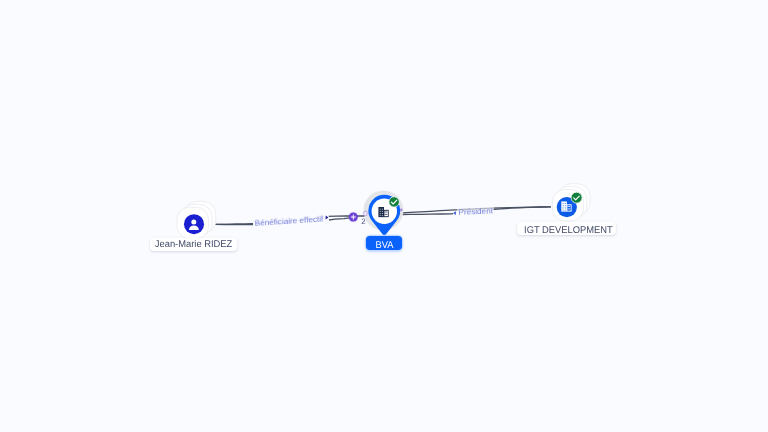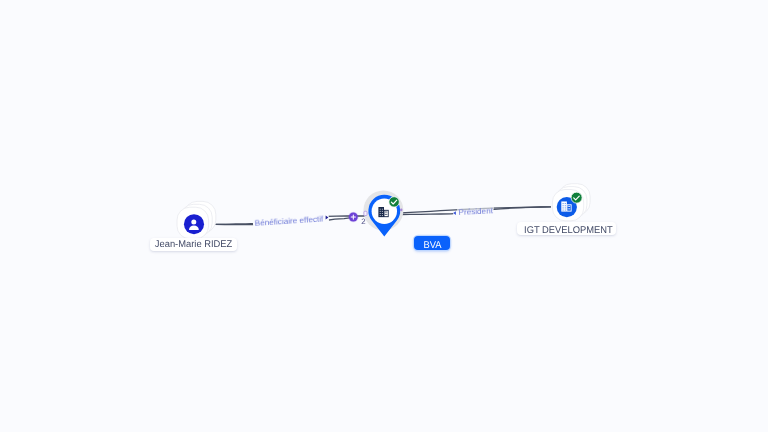--- a/index.html
+++ b/index.html
@@ -113,21 +113,21 @@
     <path d="M351.2 217 H355.4 M353.3 214.9 V219.1" stroke="#fff" stroke-width="1.05" stroke-linecap="round"></path>
   </g>
 </svg>
 
 <div class="nodelabel" style="left:149.6px;top:238px;width:87px;height:13.4px;padding-left:1.2px;box-sizing:border-box;">
       <span>Jean-Marie RIDEZ</span>
     </div>
 <div class="nodelabel" style="left:517.1px;top:222.3px;width:99.4px;height:13px;padding-left:2.8px;box-sizing:border-box;">
       <span style="transform:scaleX(.955) translateY(1.8px)">IGT DEVELOPMENT</span>
     </div>
-<div class="chip" style="left:365.8px;top:235.8px;width:36.6px;height:14.3px;margin-left:48px;">
+<div class="chip" style="left:365.8px;top:235.8px;width:36.6px;height:14.3px;">
       <span>BVA</span>
     </div>
 
 <div class="edgelabel" style="left:253.0px;top:219.1px;padding:0 6.2px 0 1.8px;transform:translateZ(0) rotate(-3.7deg);">Bénéficiaire effectif</div>
 <div class="edgelabel" style="left:457.9px;top:208.2px;background:none;transform:translateZ(0) rotate(-2.8deg);">Président</div>
 <div class="cnt" style="left:361.3px;top:218.2px;">2</div>
 
 <svg class="graph top" viewBox="0 0 768 432">
   <path fill="#1d1d91" d="M325.6 215.4 L328.35 217.45 L325.6 219.5 Z"></path>
   <path fill="#3552d8" d="M455.9 211.2 L453.2 213.05 L455.9 215.0 Z"></path>

